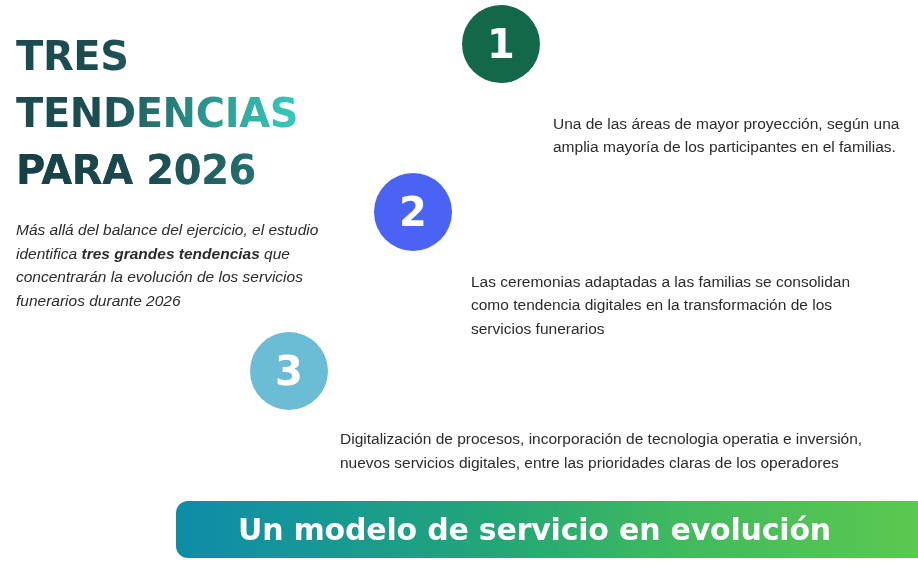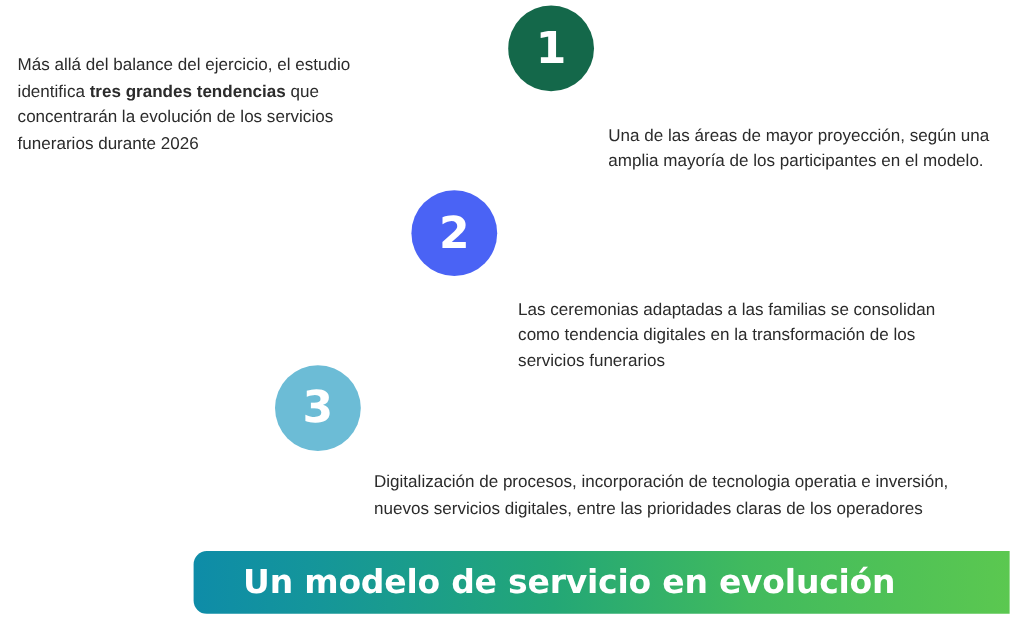--- a/index.html
+++ b/index.html
@@ -46,20 +46,21 @@
     color: transparent;
     -webkit-text-fill-color: transparent;
   }
 
   #intro-paragraph {
     margin: 20px 0 0 0;
     font-size: 15.5px;
     line-height: 1.52;
     color: #2b2b2b;
     width: 336px;
+    font-style: italic;
   }
   #intro-paragraph b { font-weight: bold; }
 
   
   .trend-row { position: absolute; }
 
   .trend-bar {
     position: absolute;
     height: 52px;
     display: flex;
@@ -123,40 +124,42 @@
     background-image: linear-gradient(90deg, #0e8ca8 0%, #14959b 14%, #23a776 44%, #41ba5e 68%, #5bc850 100%);
     display: flex;
     align-items: center;
   }
   #bottom-banner-text {
     color: #ffffff;
     font-family: "DejaVu Sans", sans-serif;
     font-weight: bold;
     font-size: 30px;
     letter-spacing: -0.2px;
-    margin-left: 45px;
+    margin-left: 62px;
   }
 </style>
 </head>
 <body>
 
 <div id="left-column">
   <h1 id="headline">
+    <span>Tres Tendencias</span>
+    <span class="line2">Para 2026</span>
   </h1>
   <p id="intro-paragraph"><span>Más allá del balance del ejercicio, el estudio identifica </span><b>tres grandes tendencias</b><span> que concentrarán la evolución de los servicios funerarios durante 2026</span></p>
 </div>
 
 <div class="trend-row">
   <div class="trend-bar" id="trend-1-bar" style="background: rgb(20, 104, 74);">
     <span class="trend-title" id="trend-1-title">CONSOLIDACIÓN DE LA CREMACION</span>
   </div>
   <div class="trend-circle" id="trend-1-circle" style="background: rgb(20, 104, 74);">
     <span>1</span>
   </div>
-  <p class="trend-desc" id="trend-1-desc">Una de las áreas de mayor proyección, según una amplia mayoría de los participantes en el modelo.</p>
+  <p class="trend-desc" id="trend-1-desc">Una de las áreas de mayor proyección, según una amplia mayoría de los participantes en el familias.</p>
 </div>
 
 <div class="trend-row">
   <div class="trend-bar" id="trend-2-bar" style="background: rgb(74, 99, 245);">
     <span class="trend-title" id="trend-2-title">PERSONALIZACIÓN DE LAS DESPEDIDAS</span>
   </div>
   <div class="trend-circle" id="trend-2-circle" style="background: rgb(74, 99, 245);">
     <span>2</span>
   </div>
   <p class="trend-desc" id="trend-2-desc">Las ceremonias adaptadas a las familias se consolidan como tendencia digitales en la transformación de los servicios funerarios</p>

